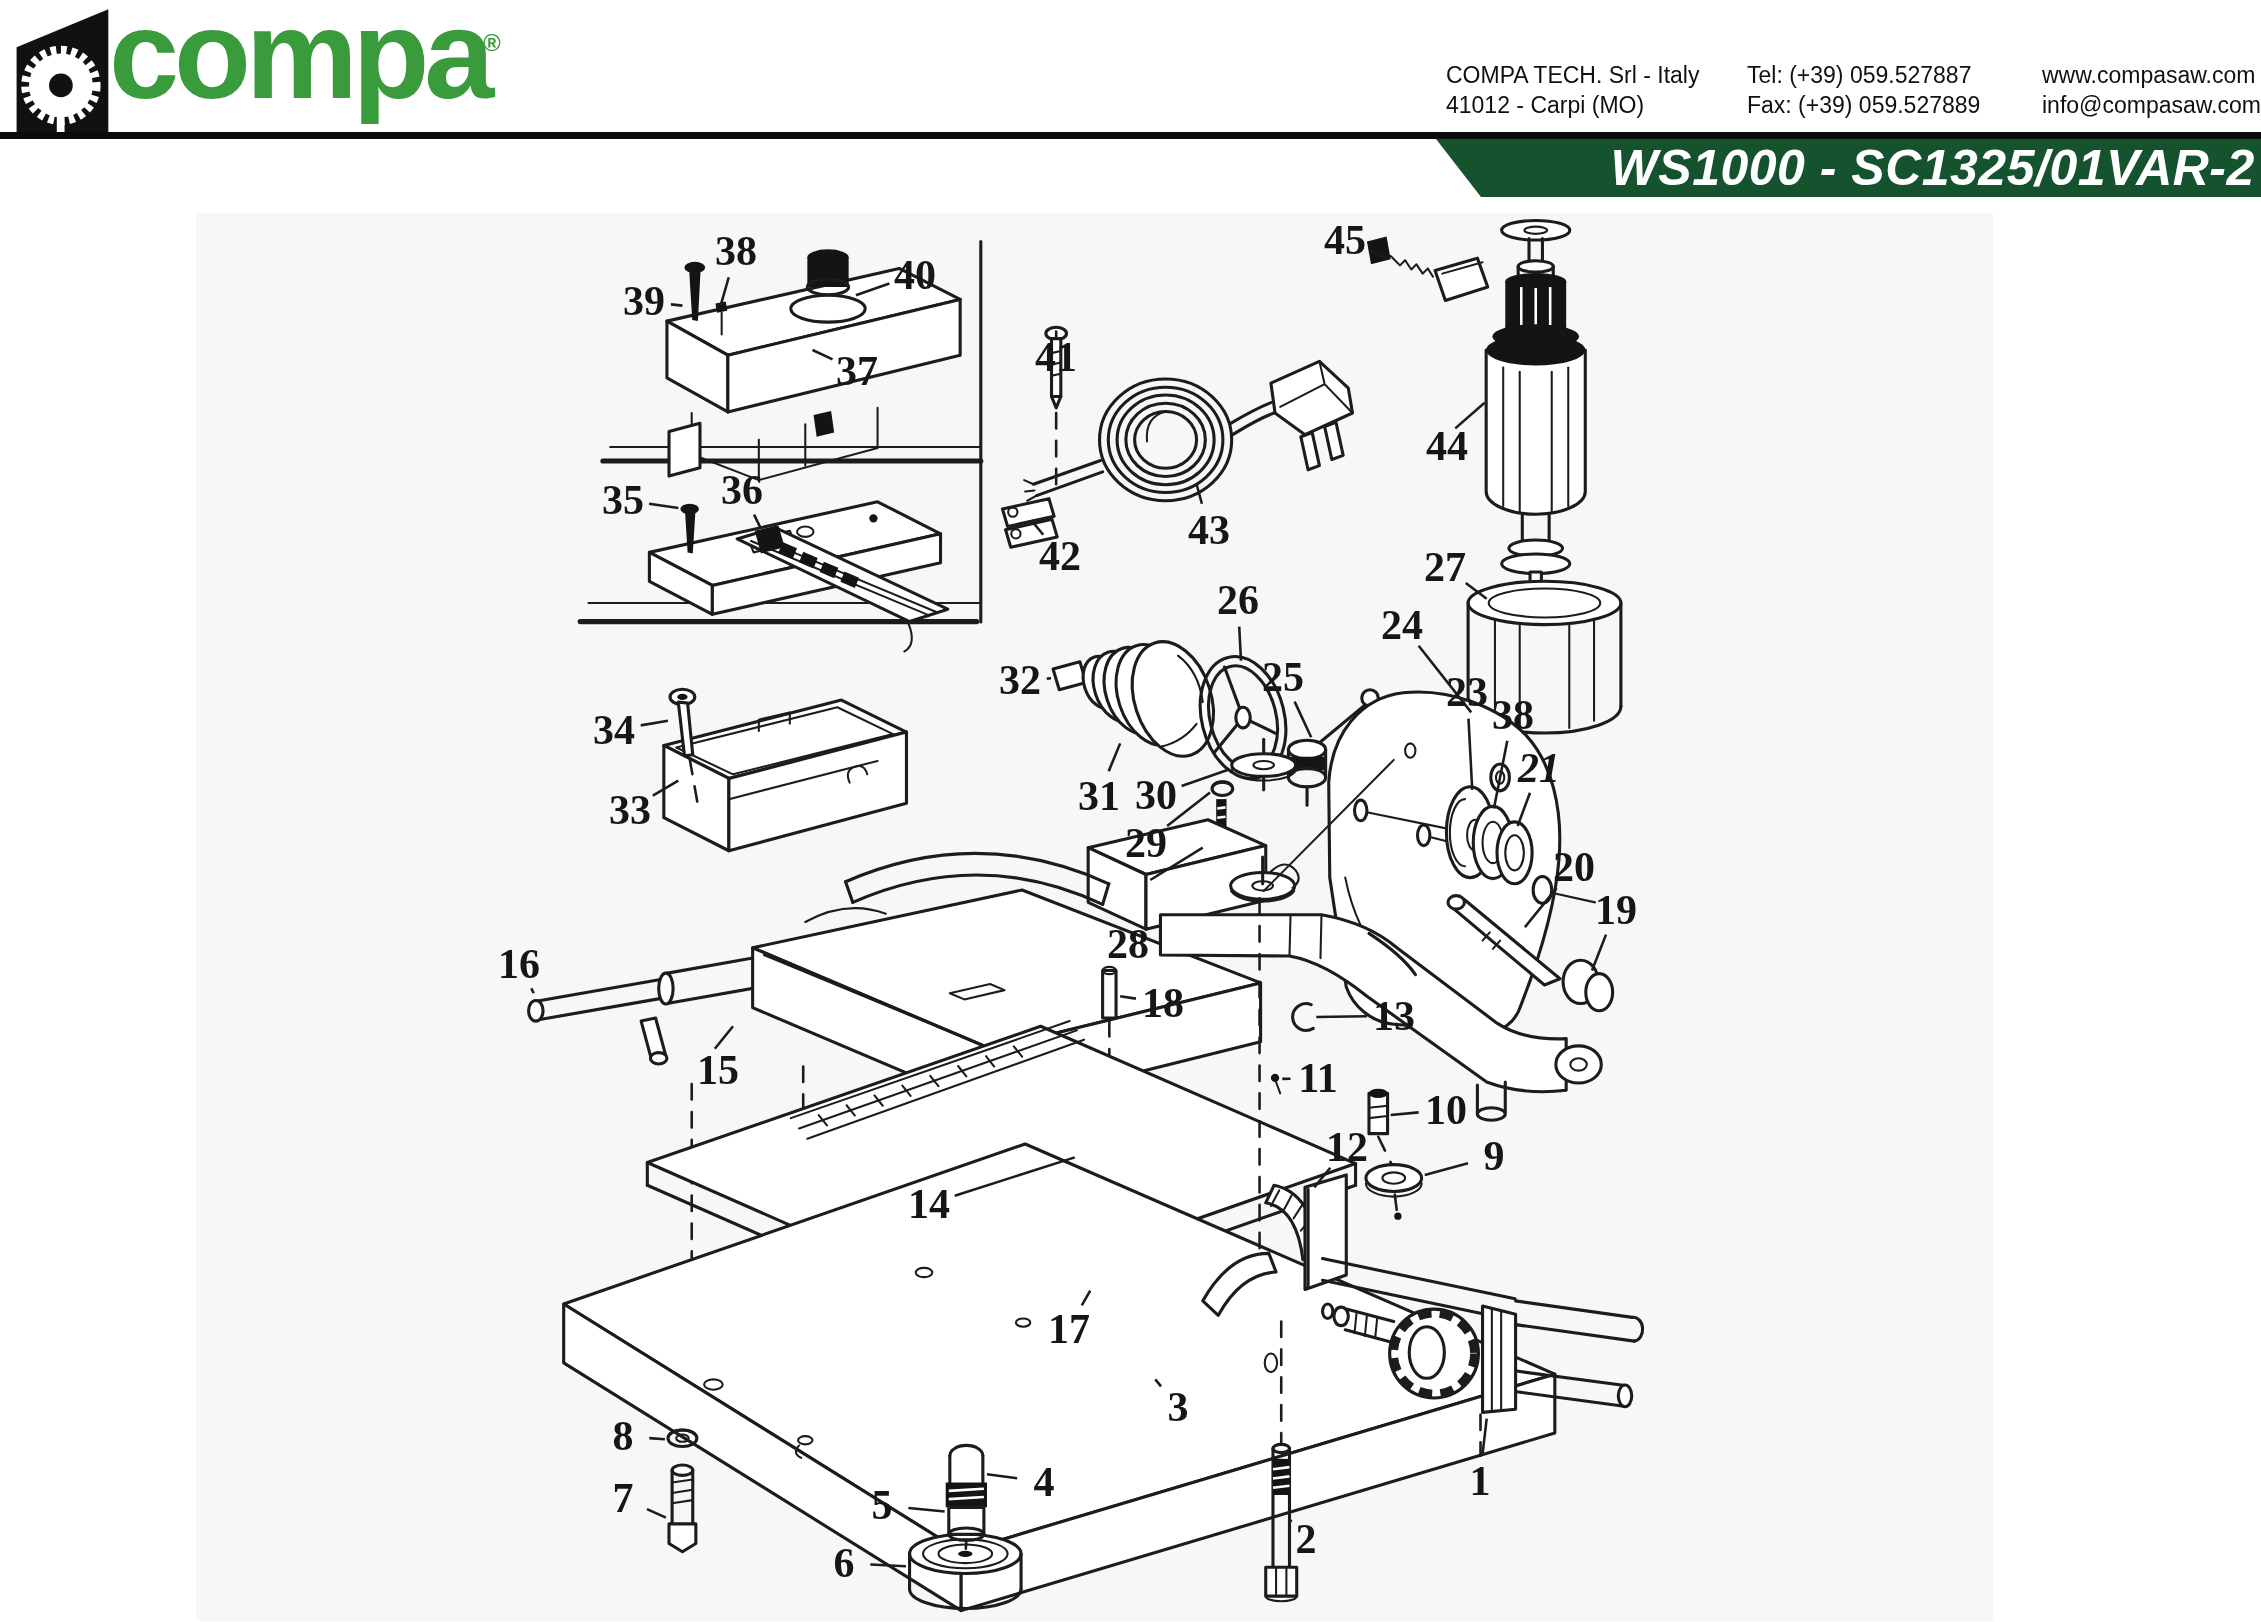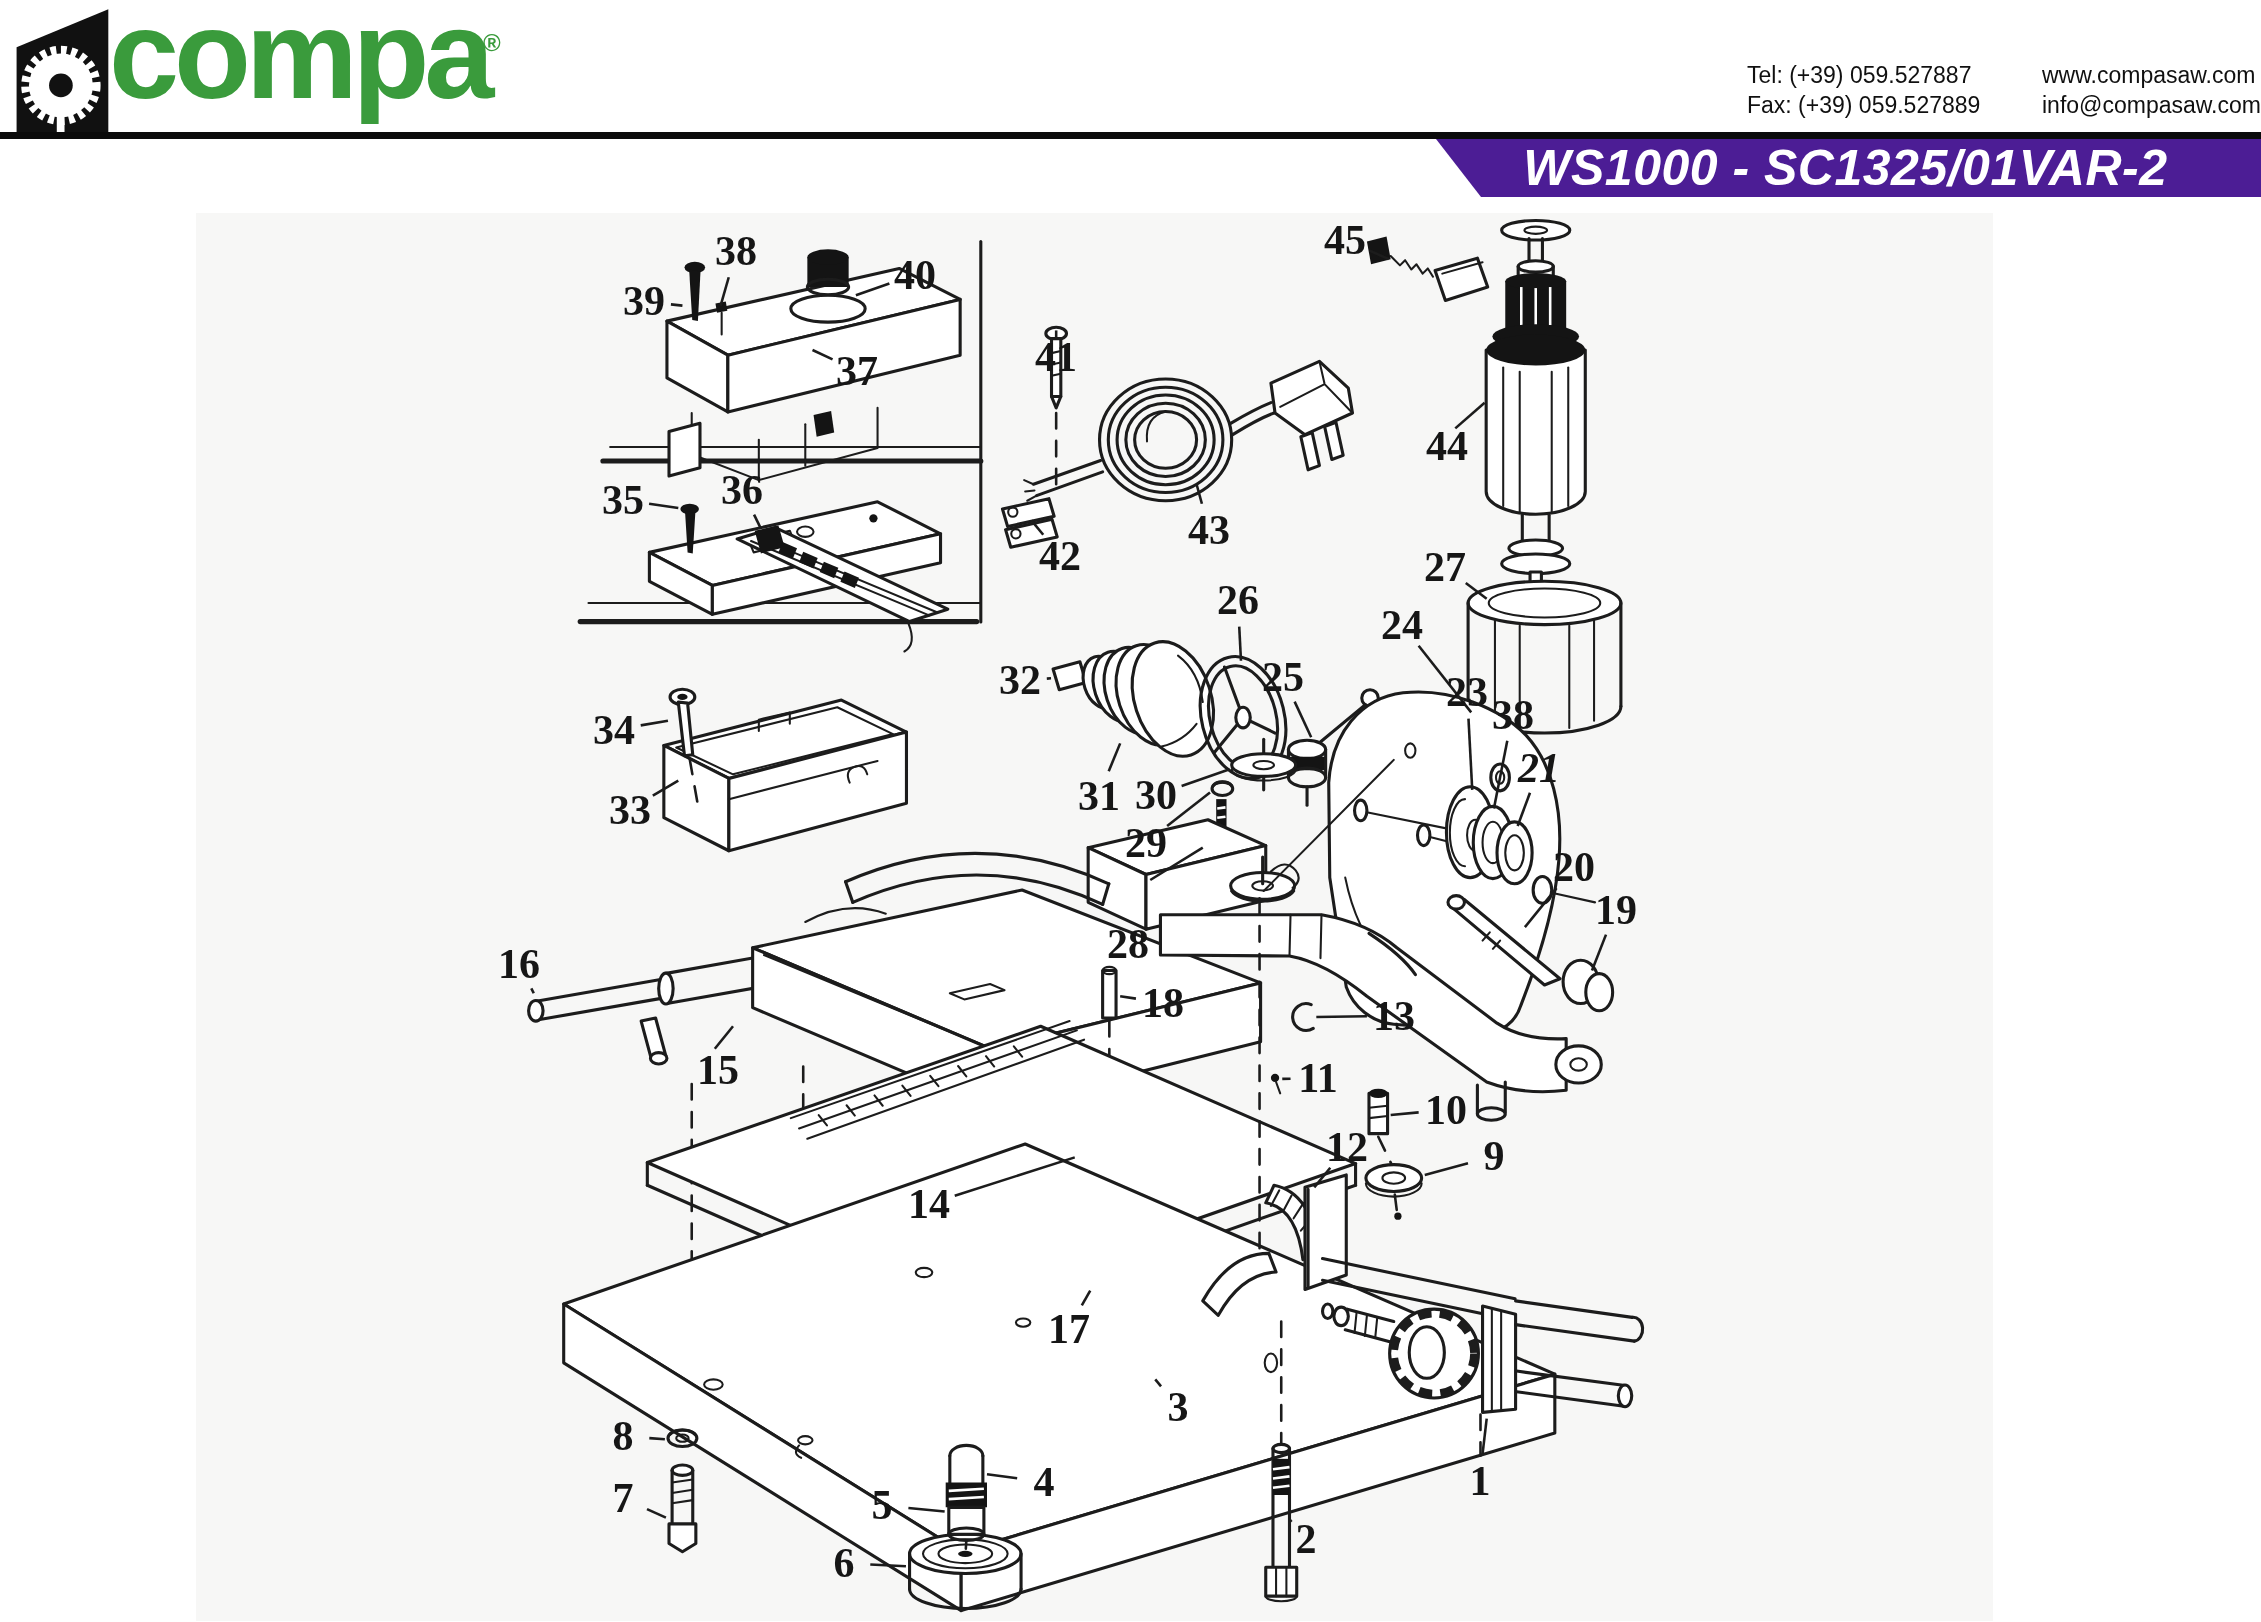--- a/index.html
+++ b/index.html
@@ -7,23 +7,23 @@
   #scan-area{position:absolute;left:196px;top:213px;width:1797px;height:1408px;background:#f7f7f6;}
   
   #logo{position:absolute;left:7.2px;top:4.1px;width:516px;height:134px;}
   #brand{position:absolute;left:109px;top:-17.6px;font-size:126px;font-weight:700;letter-spacing:-5.2px;color:#3a9b3c;font-family:"Liberation Sans",sans-serif;}
   #regmark{position:absolute;left:483px;top:29px;font-size:24px;font-weight:700;color:#3a9b3c;}
   .hdr-col{position:absolute;top:60px;font-size:23px;line-height:30px;color:#101010;white-space:nowrap;}
   #hdr-col1{left:1446px;}
   #hdr-col2{left:1747px;}
   #hdr-col3{left:2042px;}
   #hdr-rule{position:absolute;left:0;top:132px;width:2261px;height:6.7px;background:#0b0b0b;}
-  #banner{position:absolute;left:1436px;top:139px;width:826px;height:58px;background:#4c1d95;
+  #banner{position:absolute;left:1436px;top:139px;width:826px;height:58px;background:#14532d;
           clip-path:polygon(0 0,100% 0,100% 100%,45px 100%);
-          display:flex;align-items:center;justify-content:center;}
+          display:flex;align-items:center;justify-content:flex-end;}
   #banner-text{color:#ffffff;font-size:50px;font-weight:700;font-style:italic;letter-spacing:0.5px;
                padding-right:7.2px;white-space:nowrap;font-family:"Liberation Sans",sans-serif;}
   
   #diagram,#leaders{position:absolute;left:0;top:0;width:2261px;height:1622px;}
   .ln{fill:none;stroke:#1c1c1c;stroke-width:6;stroke-linejoin:round;stroke-linecap:round;}
   .fw{fill:#ffffff;stroke:#1c1c1c;stroke-width:6;stroke-linejoin:round;}
   .fb{fill:#141414;stroke:none;}
   .tn{stroke-width:4;}
   .tk{stroke-width:10;}
   .dsh{stroke-dasharray:30 24;stroke-width:5;}
@@ -42,20 +42,24 @@
       <polygon points="18,256 18,84 196,10 196,256" fill="#111111"></polygon>
       <circle cx="104" cy="158" r="62" fill="#ffffff"></circle>
       <circle cx="104" cy="158" r="68" fill="none" stroke="#ffffff" stroke-width="18" stroke-dasharray="11 9"></circle>
       <circle cx="104" cy="158" r="23" fill="#111111"></circle>
       <rect x="96" y="214" width="15" height="42" fill="#ffffff"></rect>
     </g>
   </svg>
   <div id="brand">compa</div>
   <div id="regmark">®</div>
 
+  <div class="hdr-col" id="hdr-col1">
+    <div>COMPA TECH. Srl - Italy</div>
+    <div>41012 - Carpi (MO)</div>
+  </div>
   <div class="hdr-col" id="hdr-col2">
     <div>Tel: (+39) 059.527887</div>
     <div>Fax: (+39) 059.527889</div>
   </div>
   <div class="hdr-col" id="hdr-col3">
     <div>www.compasaw.com</div>
     <div>info@compasaw.com</div>
   </div>
 
   <div id="hdr-rule"></div>

